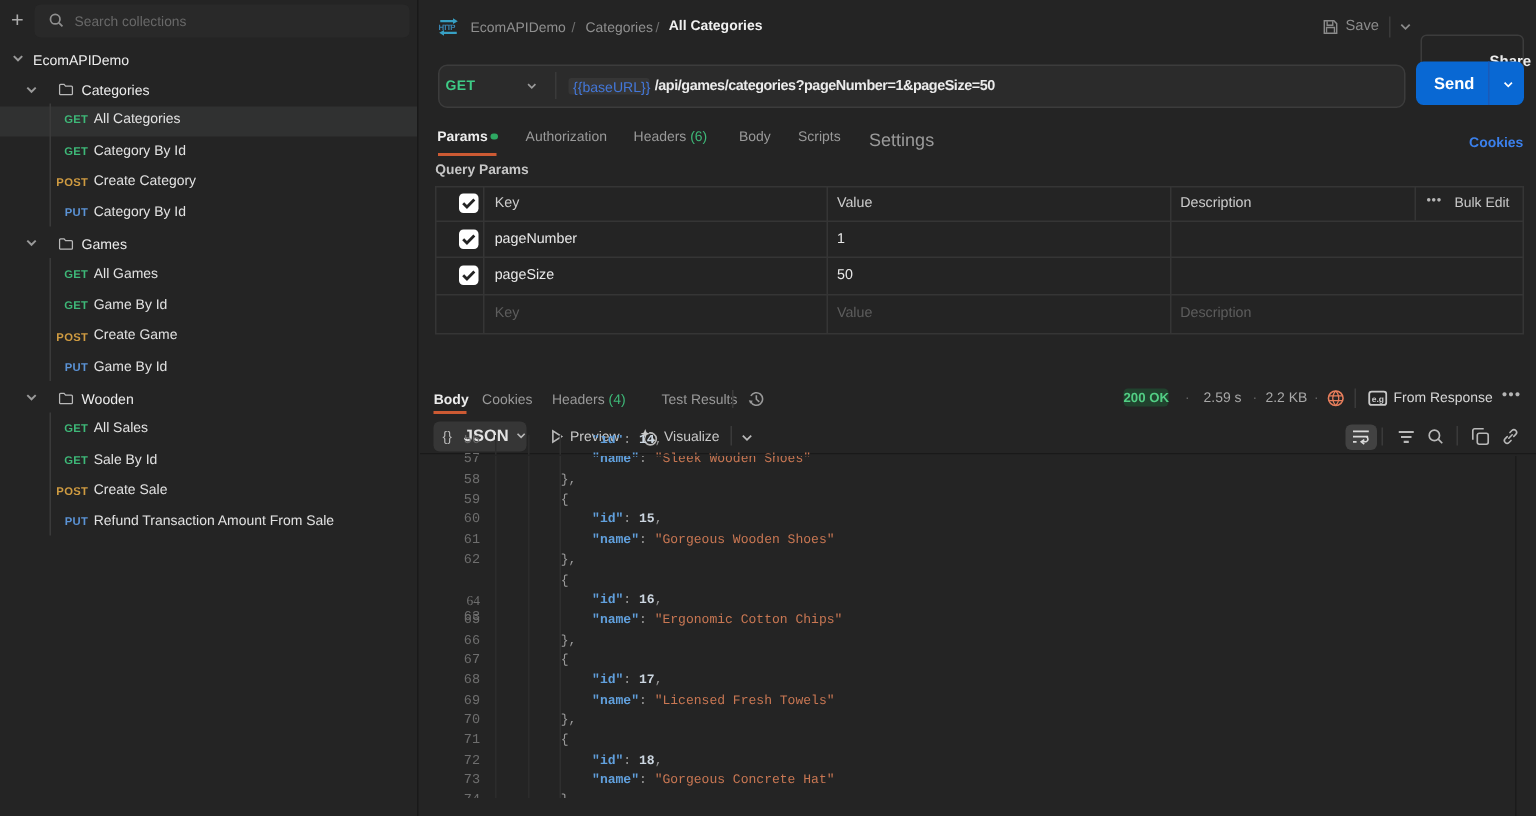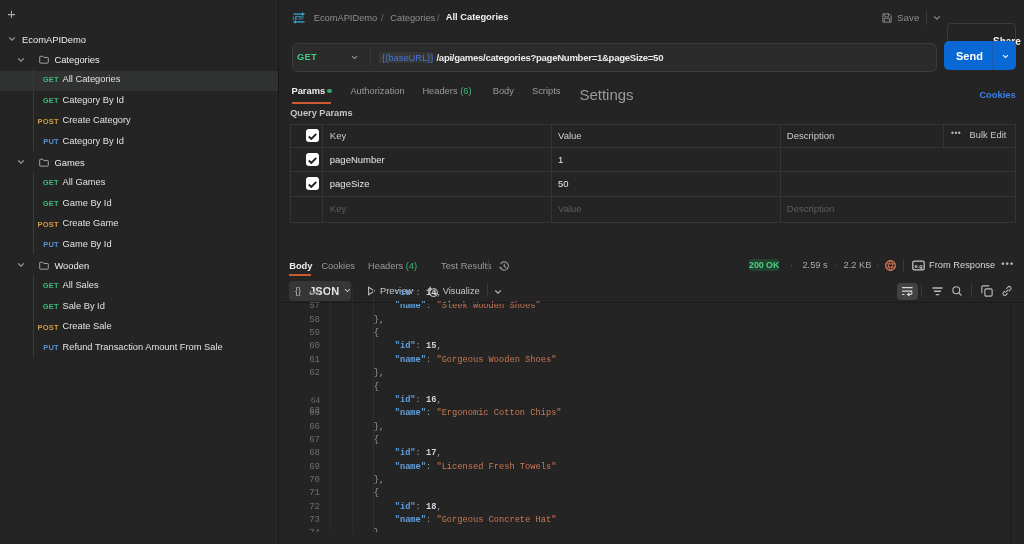--- a/index.html
+++ b/index.html
@@ -15,20 +15,27 @@
   .row-center { display:flex; align-items:center; }
 </style>
 </head>
 <body>
 <div id="app">
 
   <div class="abs" id="sidebar" style="left:0;top:0;width:279px;height:544px;border-right:1px solid #191919;">
 
     <div class="abs" style="left:3.5px;top:4px;width:16px;height:20px;color:#ababab;font-size:14.5px;font-weight:400;display:flex;align-items:center;justify-content:center;">+</div>
 
+    <div class="abs" style="left:22.7px;top:2.5px;width:250.7px;height:22.5px;background:#292929;border-radius:4px;display:flex;align-items:center;">
+      <svg width="11" height="11" viewBox="0 0 16 16" style="margin-left:9px;">
+          <circle cx="7" cy="7" r="4.6" fill="none" stroke="#8f8f8f" stroke-width="1.7"></circle>
+          <line x1="10.6" y1="10.6" x2="14" y2="14" stroke="#8f8f8f" stroke-width="1.7"></line>
+        </svg>
+      <span style="margin-left:7px;font-size:9.2px;color:#686868;">Search collections</span>
+    </div>
     <div id="tree">
         <div class="abs" style="left:0;top:70.5px;width:278px;height:20.6px;background:#303131;"></div>
         <div class="abs" style="left:33px;top:69px;width:1px;height:82px;background:#3a3a3a;"></div>
         <div class="abs" style="left:33px;top:172px;width:1px;height:82px;background:#3a3a3a;"></div>
         <div class="abs" style="left:33px;top:275px;width:1px;height:82px;background:#3a3a3a;"></div>
         <svg class="abs" style="left:8px;top:35.300000000000004px;" width="8" height="8" viewBox="0 0 10 10">
           <path d="M1.5 3 L5 6.5 L8.5 3" fill="none" stroke="#9a9a9a" stroke-width="1.6"></path>
         </svg>
         <div class="abs txt" style="left:22px;top:33.5px;font-size:9.4px;color:#ececec;">EcomAPIDemo</div>
         <svg class="abs" style="left:16.5px;top:55.5px;" width="8" height="8" viewBox="0 0 10 10">
@@ -130,21 +137,21 @@
       <path d="M1.5 3 L5 6.5 L8.5 3" fill="none" stroke="#fff" stroke-width="1.6"></path>
     </svg>
 
   <div class="abs txt" style="left:291.5px;top:85.5px;font-size:9.3px;font-weight:700;color:#ededed;">Params</div>
   <div class="abs" style="left:327px;top:88.5px;width:4.6px;height:4.6px;border-radius:50%;background:#2ea862;"></div>
   <div class="abs" style="left:291.5px;top:101.5px;width:39.5px;height:2px;background:#cc5a33;"></div>
   <div class="abs txt" style="left:350.4px;top:85.5px;font-size:9.3px;color:#9a9a9a;">Authorization</div>
   <div class="abs txt" style="left:422.4px;top:85.5px;font-size:9.3px;color:#9a9a9a;">Headers <span style="color:#3eb878;">(6)</span></div>
   <div class="abs txt" style="left:492.7px;top:85.5px;font-size:9.3px;color:#9a9a9a;">Body</div>
   <div class="abs txt" style="left:532px;top:85.5px;font-size:9.3px;color:#9a9a9a;">Scripts</div>
-  <div class="abs txt" style="left:579.4px;top:85.5px;font-size:15px;color:#9a9a9a;">Settings</div>
+  <div class="abs txt" style="left:579.4px;top:85.5px;font-size:12px;color:#9a9a9a;">Settings</div>
   <div class="abs txt" style="left:979.4px;top:89.5px;font-size:9.3px;font-weight:600;color:#3b80ec;">Cookies</div>
 
   <div class="abs txt" style="left:290.2px;top:107.5px;font-size:9.2px;font-weight:600;color:#c6c6c6;">Query Params</div>
   <div id="qp">
       <div class="abs" style="left:289.8px;top:123.8px;width:726.0999999999999px;height:1px;background:#353535;"></div>
       <div class="abs" style="left:289.8px;top:147.3px;width:726.0999999999999px;height:1px;background:#353535;"></div>
       <div class="abs" style="left:289.8px;top:171.4px;width:726.0999999999999px;height:1px;background:#353535;"></div>
       <div class="abs" style="left:289.8px;top:195.7px;width:726.0999999999999px;height:1px;background:#353535;"></div>
       <div class="abs" style="left:289.8px;top:221.9px;width:726.0999999999999px;height:1px;background:#353535;"></div>
       <div class="abs" style="left:289.8px;top:123.8px;width:1px;height:98.10000000000001px;background:#353535;"></div>

